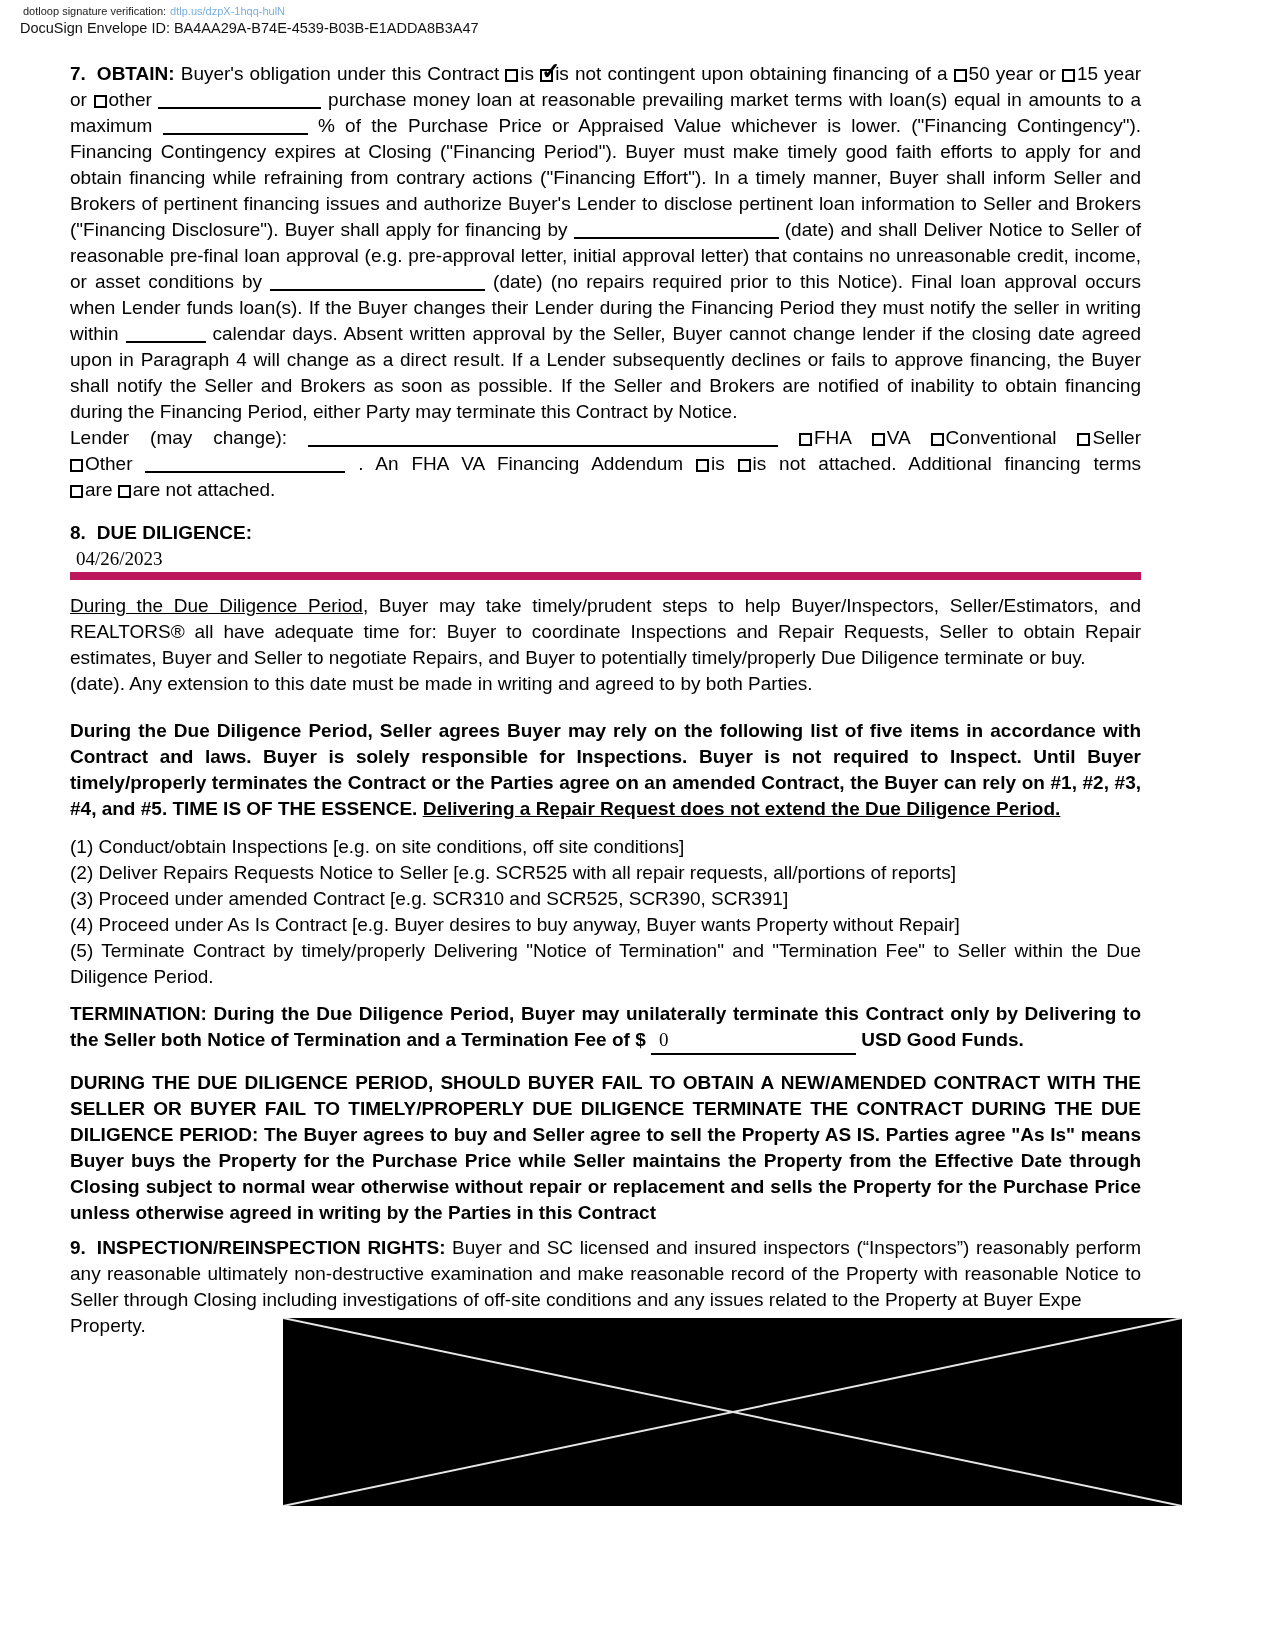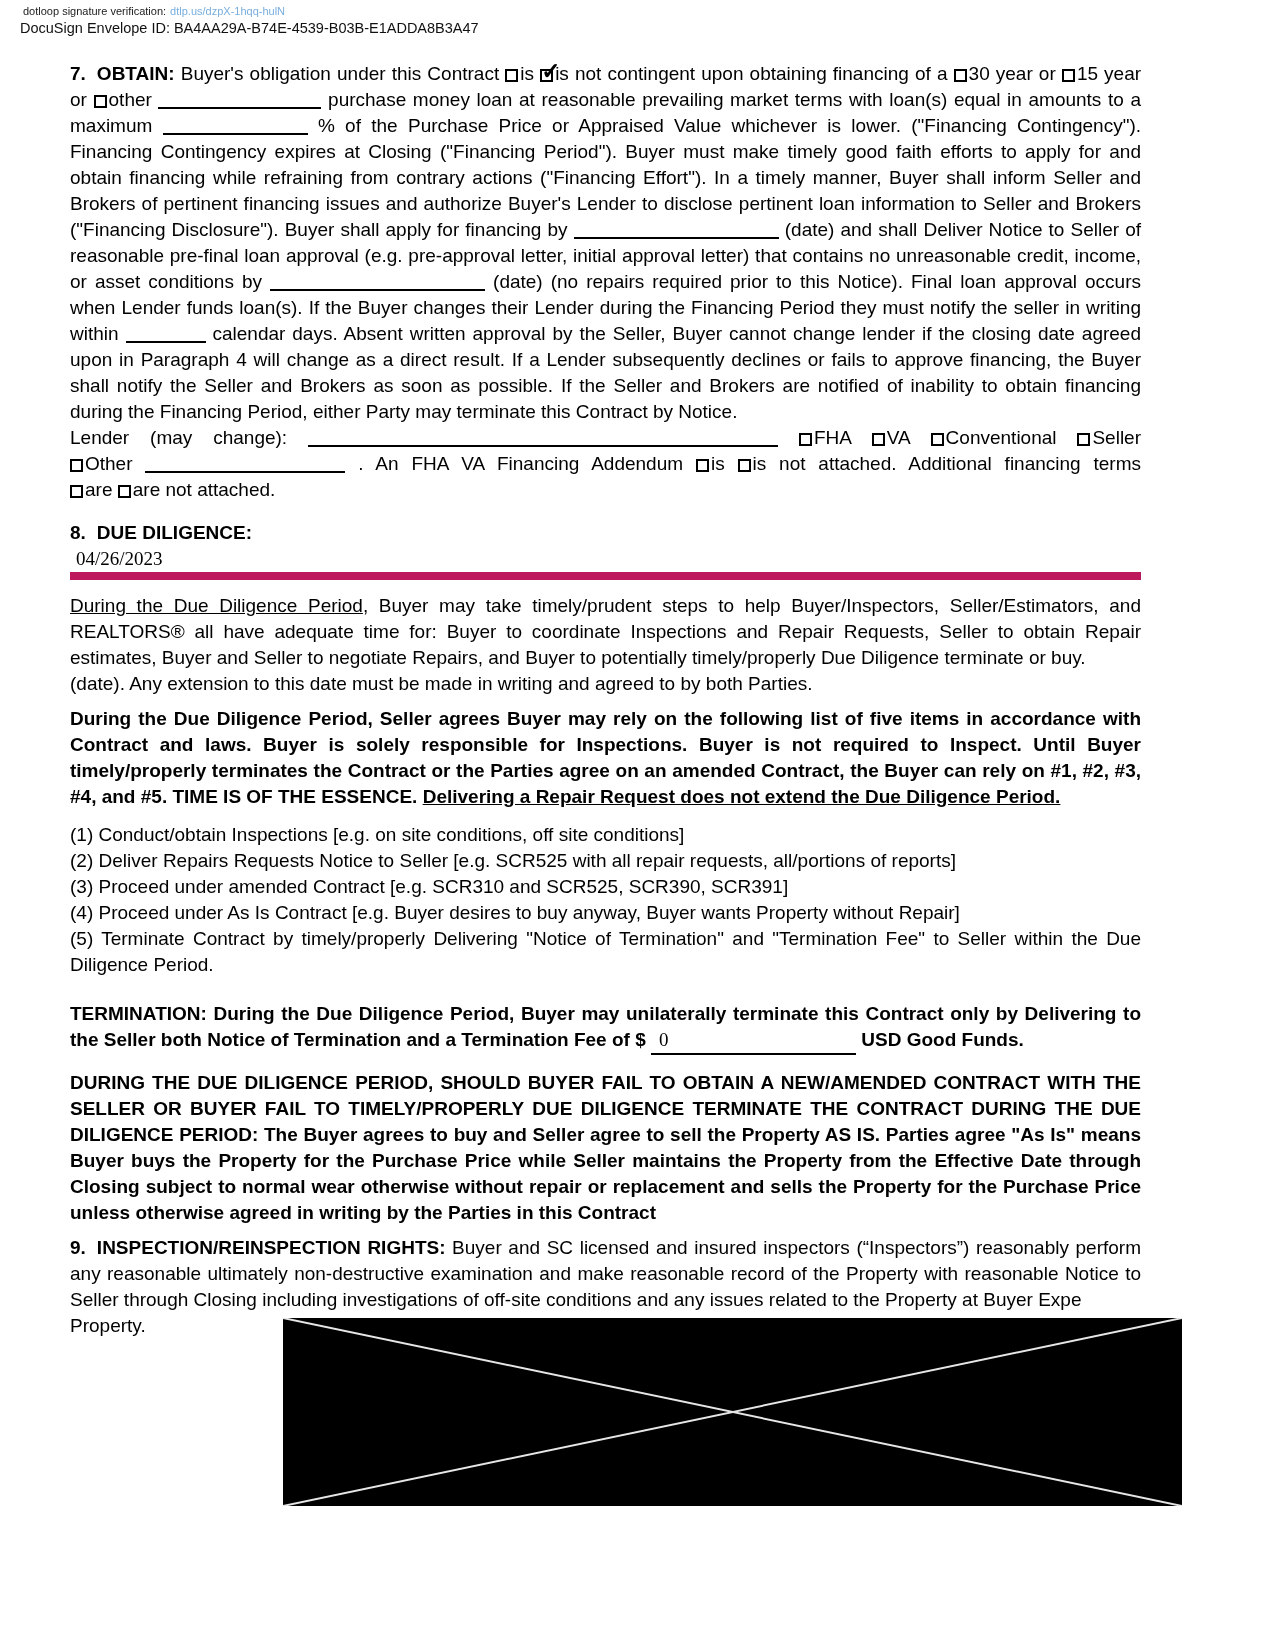--- a/index.html
+++ b/index.html
@@ -37,23 +37,23 @@
   .filled-serif { font-family:"Liberation Serif", serif; font-weight:normal; font-size:19px; }
 
   .date-line { display:flex; align-items:baseline; }
   .date-line .pre { white-space:nowrap; }
   .date-fill { flex:1 1 auto; border-bottom:8px solid #be185d; padding-left:6px; }
 
   .fee-blank { display:inline-block; border-bottom:2px solid #000; width:205px; text-align:left; padding-left:8px; }
 
   .h8 { margin-top:17px; }
   .dd-intro { margin-top:13px; }
-  .dd-bold { margin-top:9px; }
+  .dd-bold { margin-top:21px; }
   .dd-list { margin-top:12px; }
-  .termination { margin-top:23px; }
+  .termination { margin-top:11px; }
   .asis { margin-top:15px; }
   .p9 { margin-top:9px; }
 
   .redaction { position:absolute; left:283px; top:1318px; width:899px; height:188px; background:#000; }
   .redaction svg { display:block; width:100%; height:100%; }
   .redaction line { stroke-width:2; }
 </style>
 </head>
 <body>
 
@@ -65,21 +65,21 @@
 
   <div class="envelope-line">DocuSign Envelope ID: BA4AA29A-B74E-4539-B03B-E1ADDA8B3A47</div>
 
   <div class="content">
 
     <div class="para">
       <span class="b num">7.</span><span class="b">OBTAIN:</span>
       <span>Buyer's obligation under this Contract</span>
       <span class="cb"></span><span>is</span>
       <span class="cb"><span class="mark">✓</span></span><span>is not contingent upon obtaining financing of a</span>
-      <span class="cb"></span><span>30 year or</span>
+      <span class="cb"></span><span>50 year or</span>
       <span class="cb"></span><span>15 year or</span>
       <span class="cb"></span><span>other</span>
       <span class="blank blank-163"></span>
       <span>purchase money loan at reasonable prevailing market terms with loan(s) equal in amounts to a maximum</span>
       <span class="blank blank-145"></span>
       <span>% of the Purchase Price or Appraised Value whichever is lower. ("Financing Contingency"). Financing Contingency expires at Closing ("Financing Period"). Buyer must make timely good faith efforts to apply for and obtain financing while refraining from contrary actions ("Financing Effort"). In a timely manner, Buyer shall inform Seller and Brokers of pertinent financing issues and authorize Buyer's Lender to disclose pertinent loan information to Seller and Brokers ("Financing Disclosure"). Buyer shall apply for financing by</span>
       <span class="blank blank-205"></span>
       <span>(date) and shall Deliver Notice to Seller of reasonable pre-final loan approval (e.g. pre-approval letter, initial approval letter) that contains no unreasonable credit, income, or asset conditions by</span>
       <span class="blank blank-215"></span>
       <span>(date) (no repairs required prior to this Notice). Final loan approval occurs when Lender funds loan(s). If the Buyer changes their Lender during the Financing Period they must notify the seller in writing within</span>

